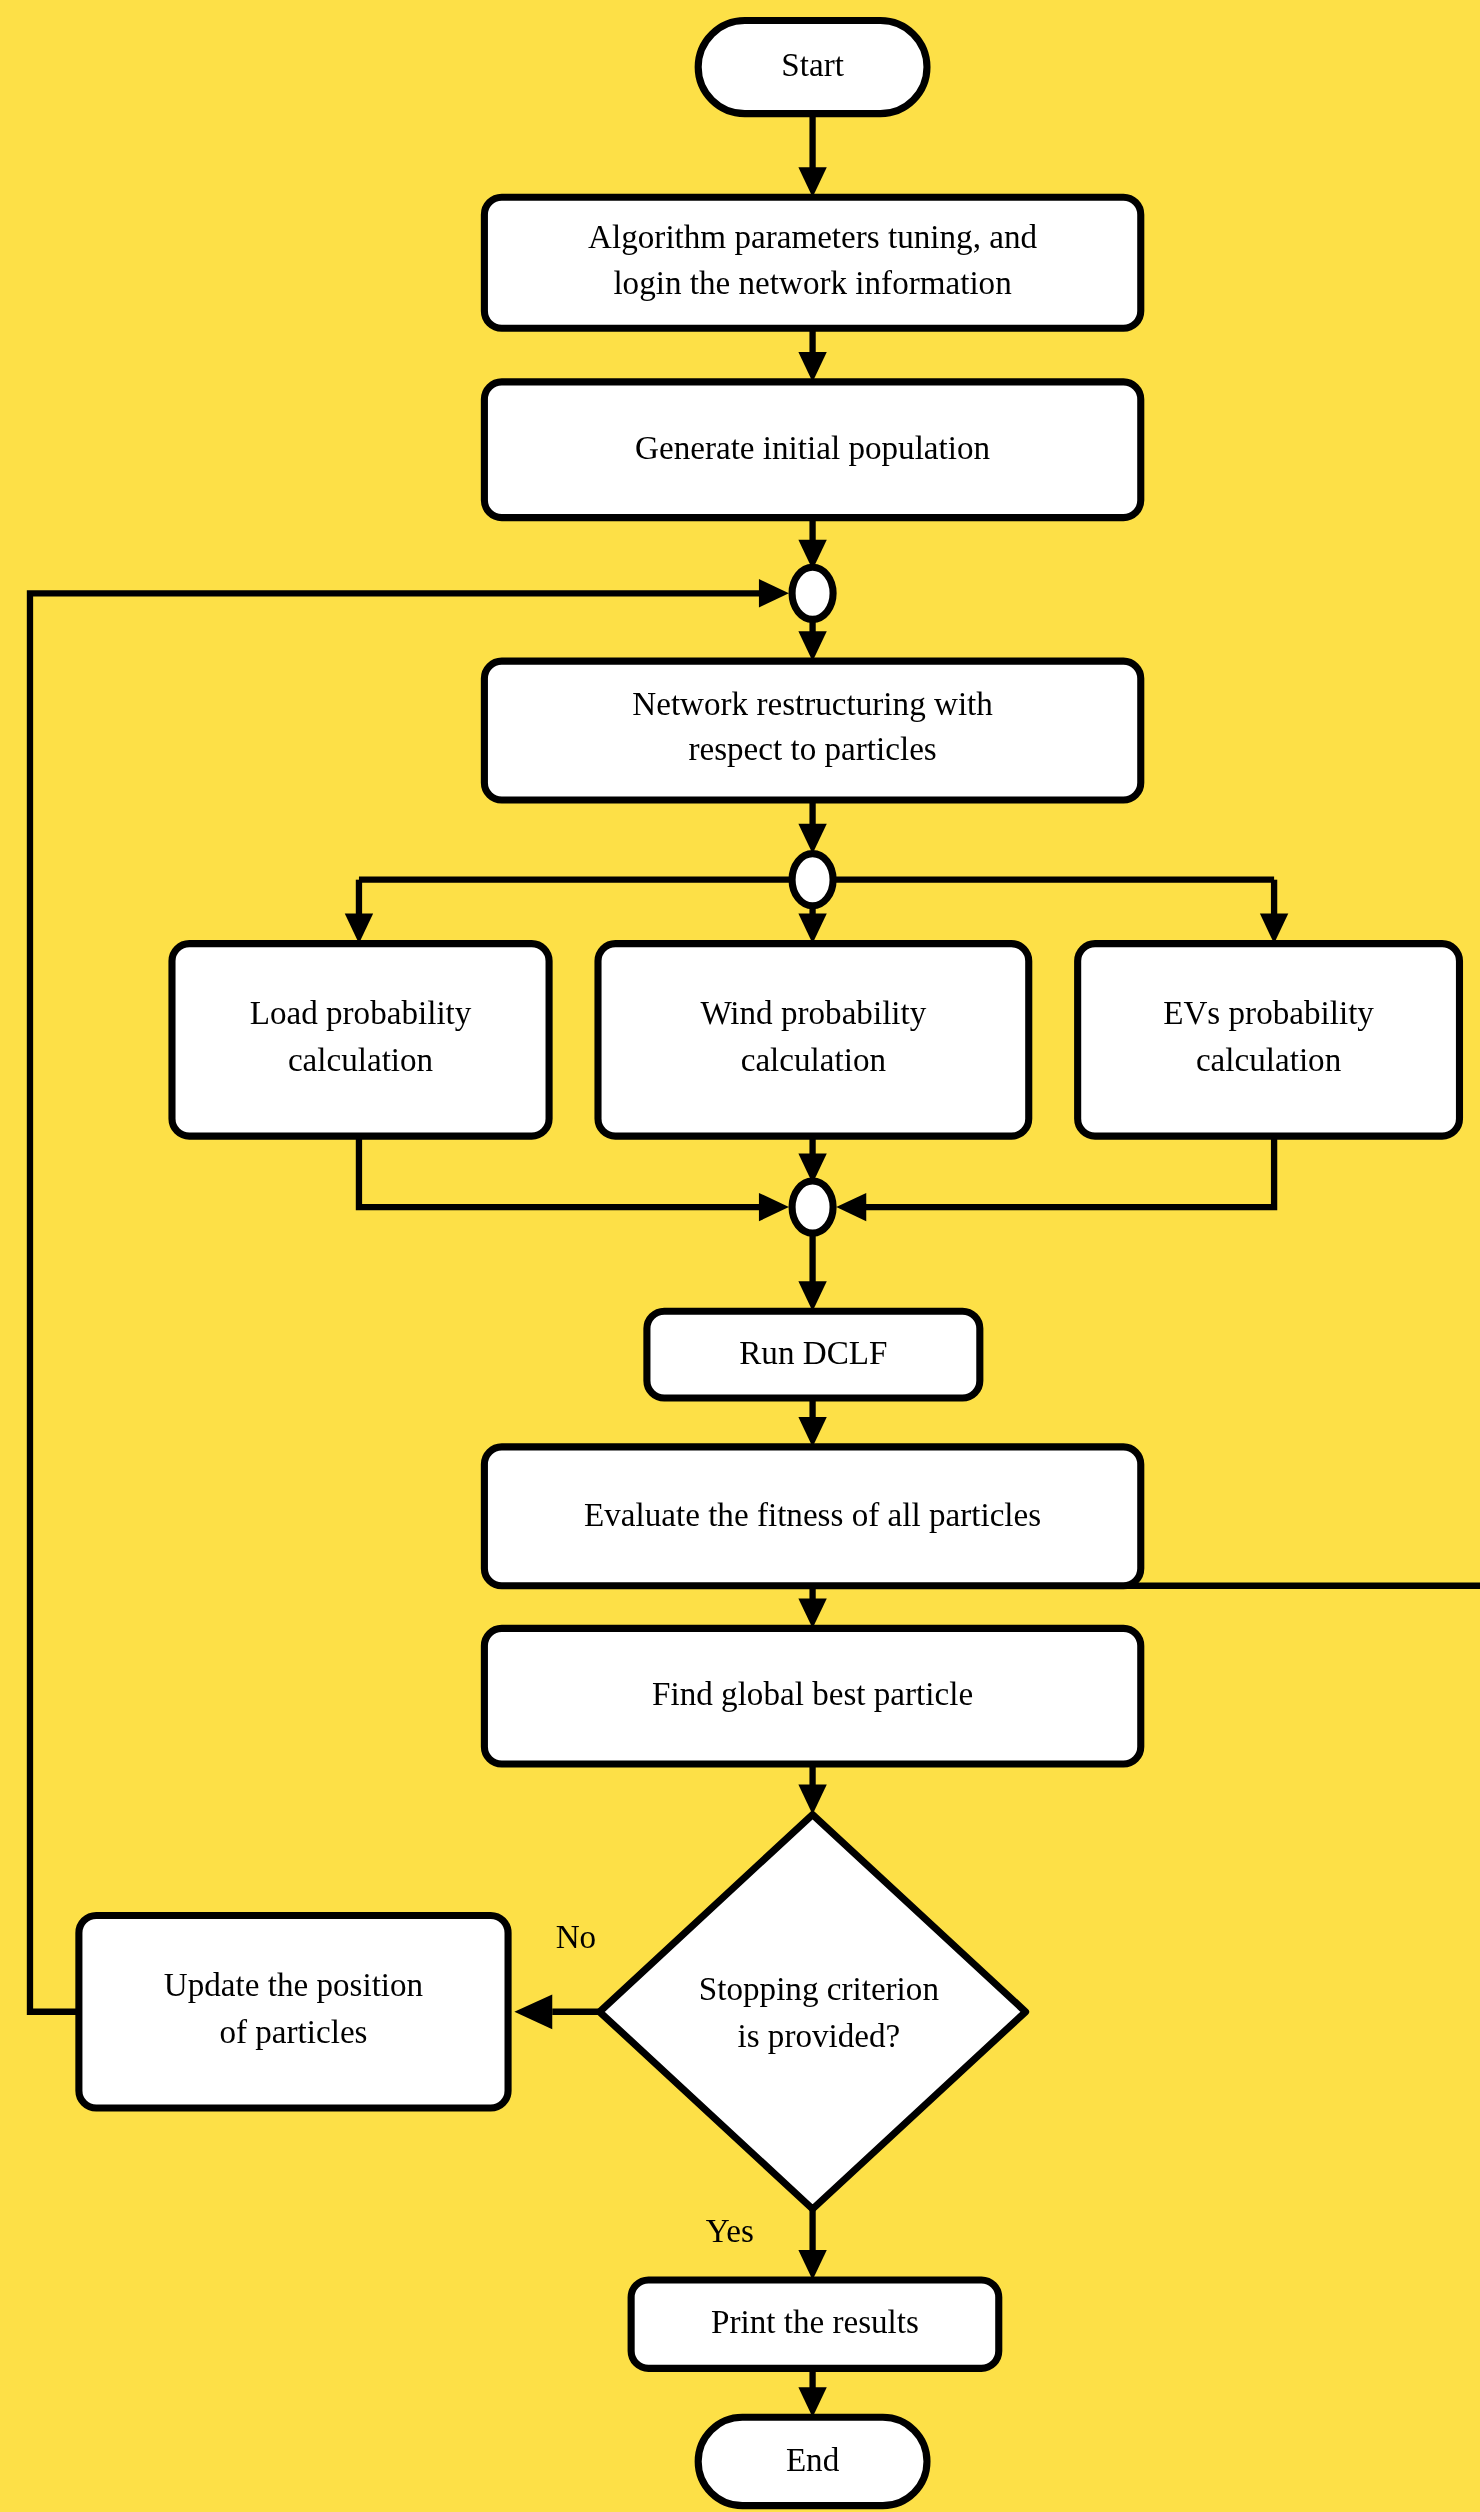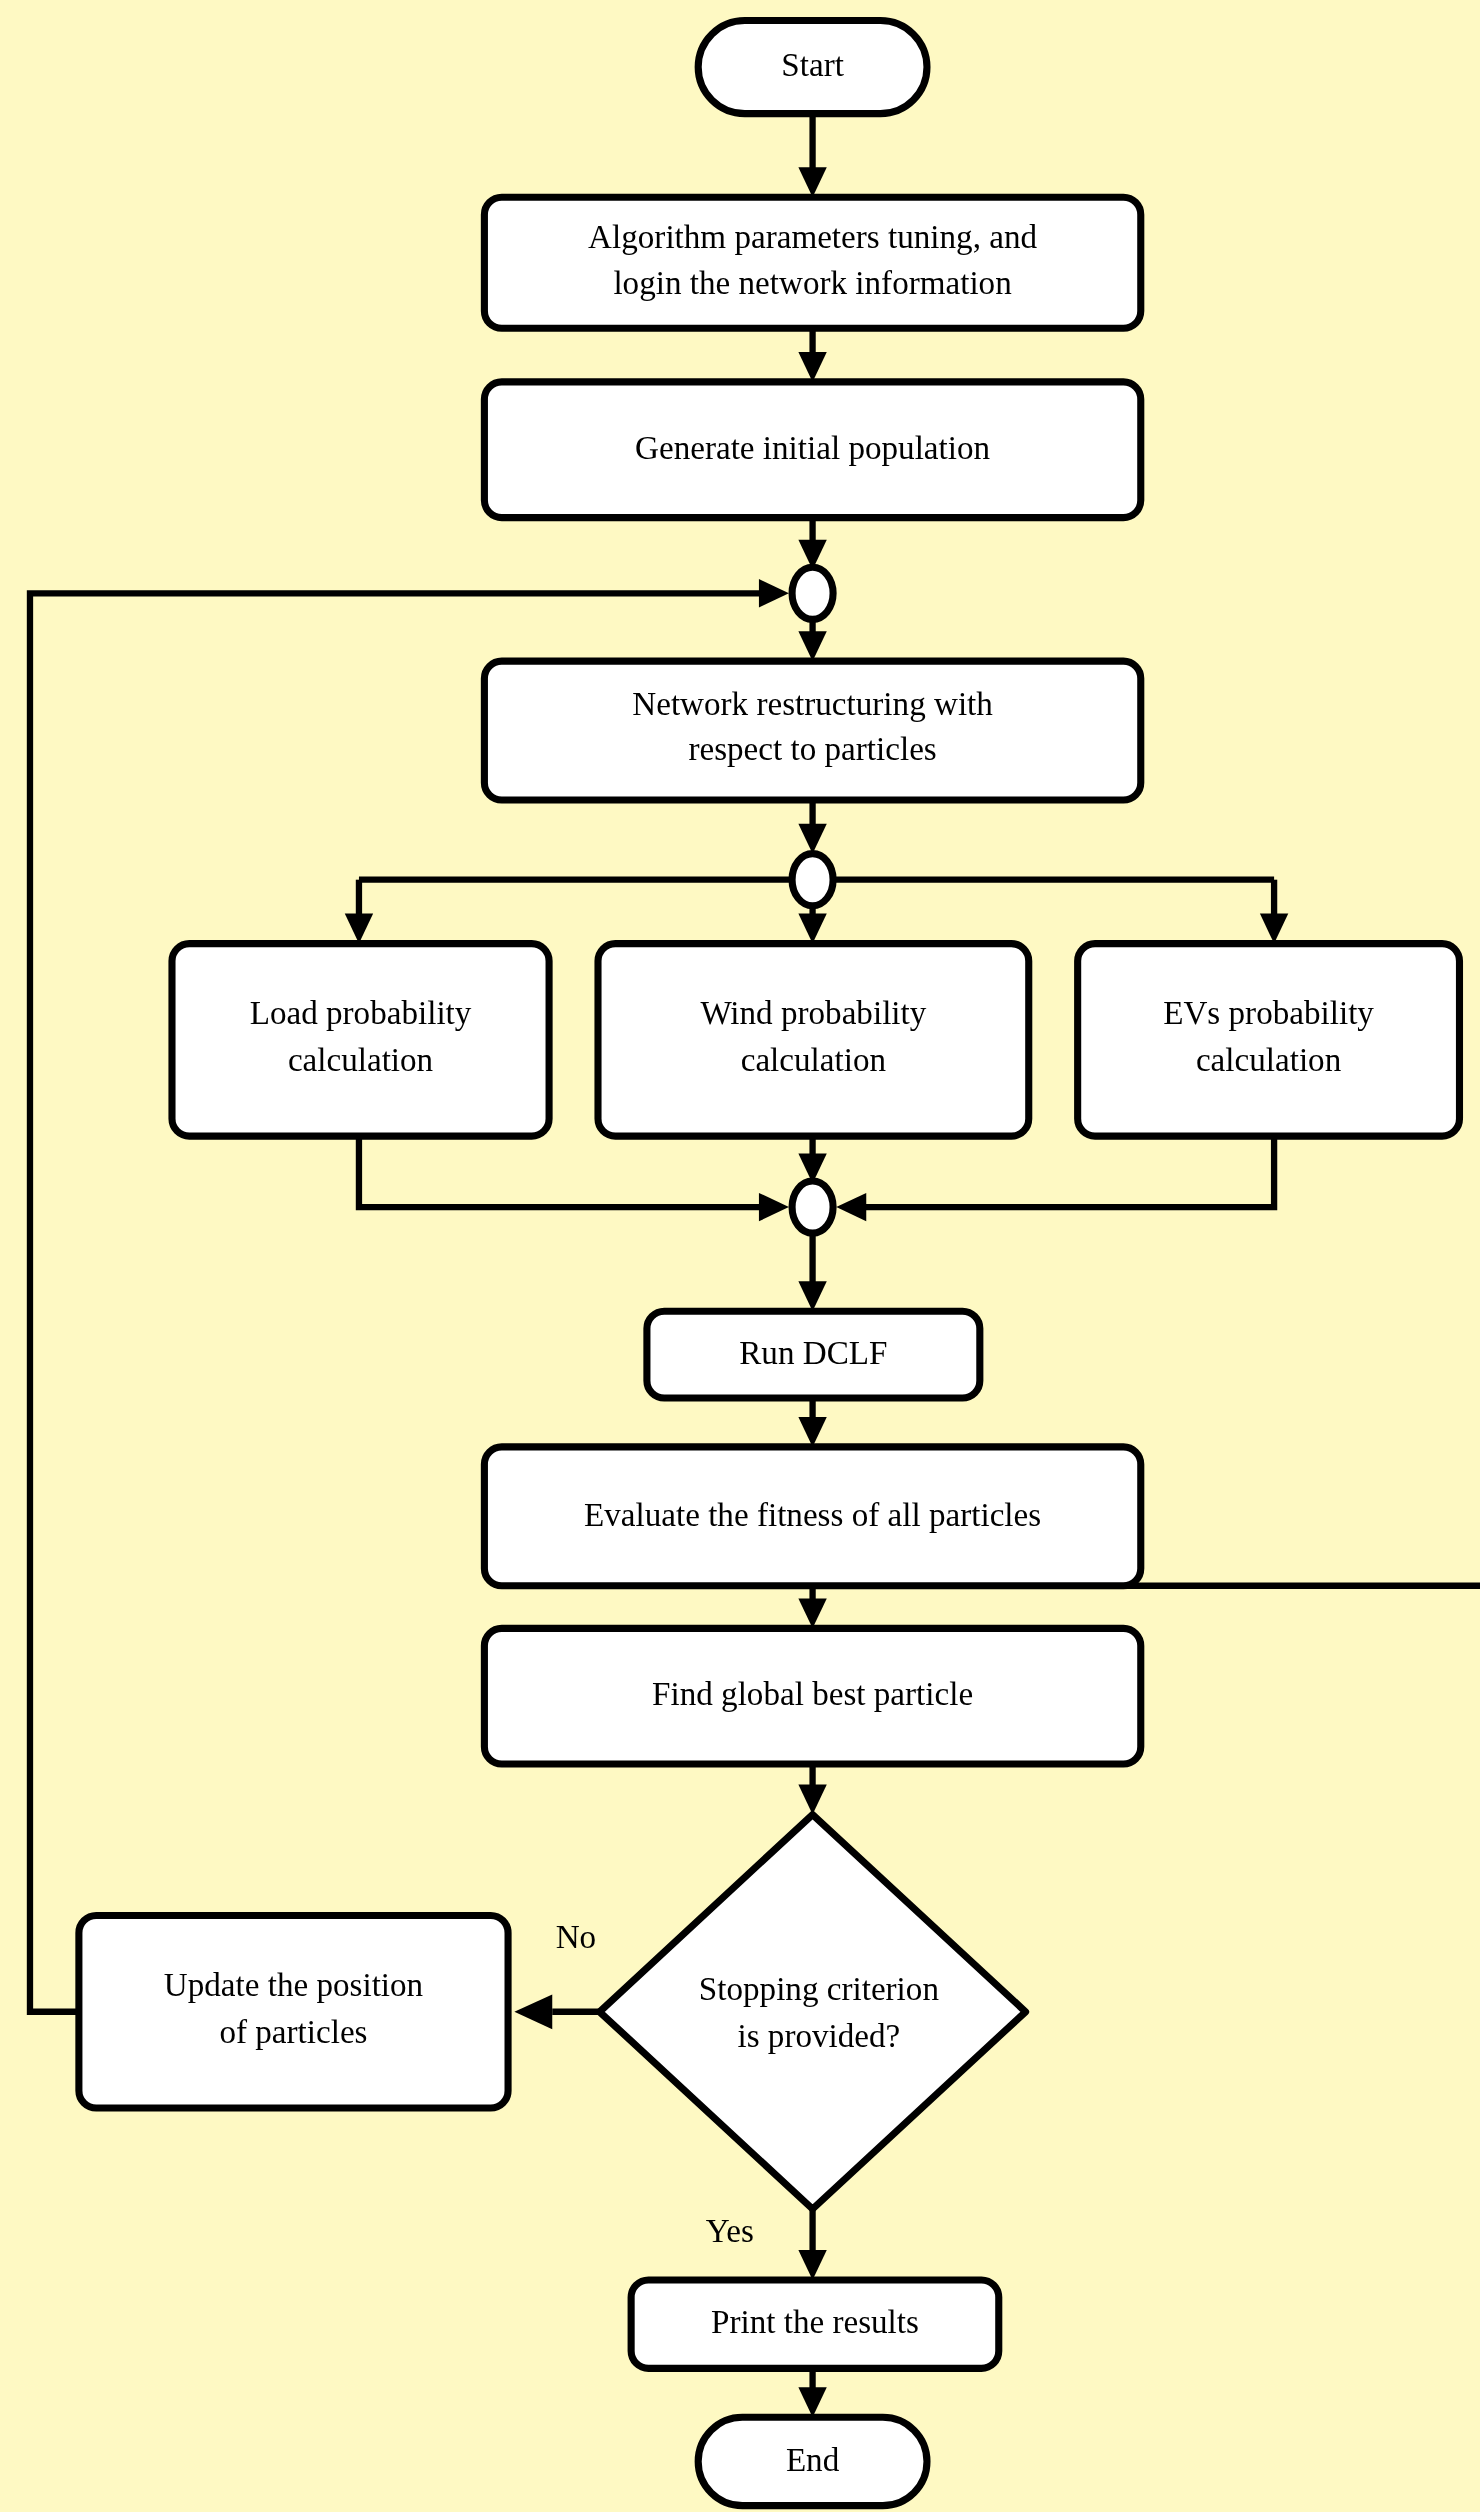--- a/index.html
+++ b/index.html
@@ -4,21 +4,21 @@
 <style>
   html, body {
     margin: 0;
     padding: 0;
     background: #ffffff;
   }
   #flowchart-root {
     position: relative;
     width: 1480px;
     height: 2512px;
-    background: #fef9c3;
+    background: #fde047;
     font-family: "Liberation Serif", "DejaVu Serif", serif;
     overflow: hidden;
   }
   svg#flow-svg {
     position: absolute;
     top: 0;
     left: 0;
     width: 1480px;
     height: 2512px;
     display: block;

